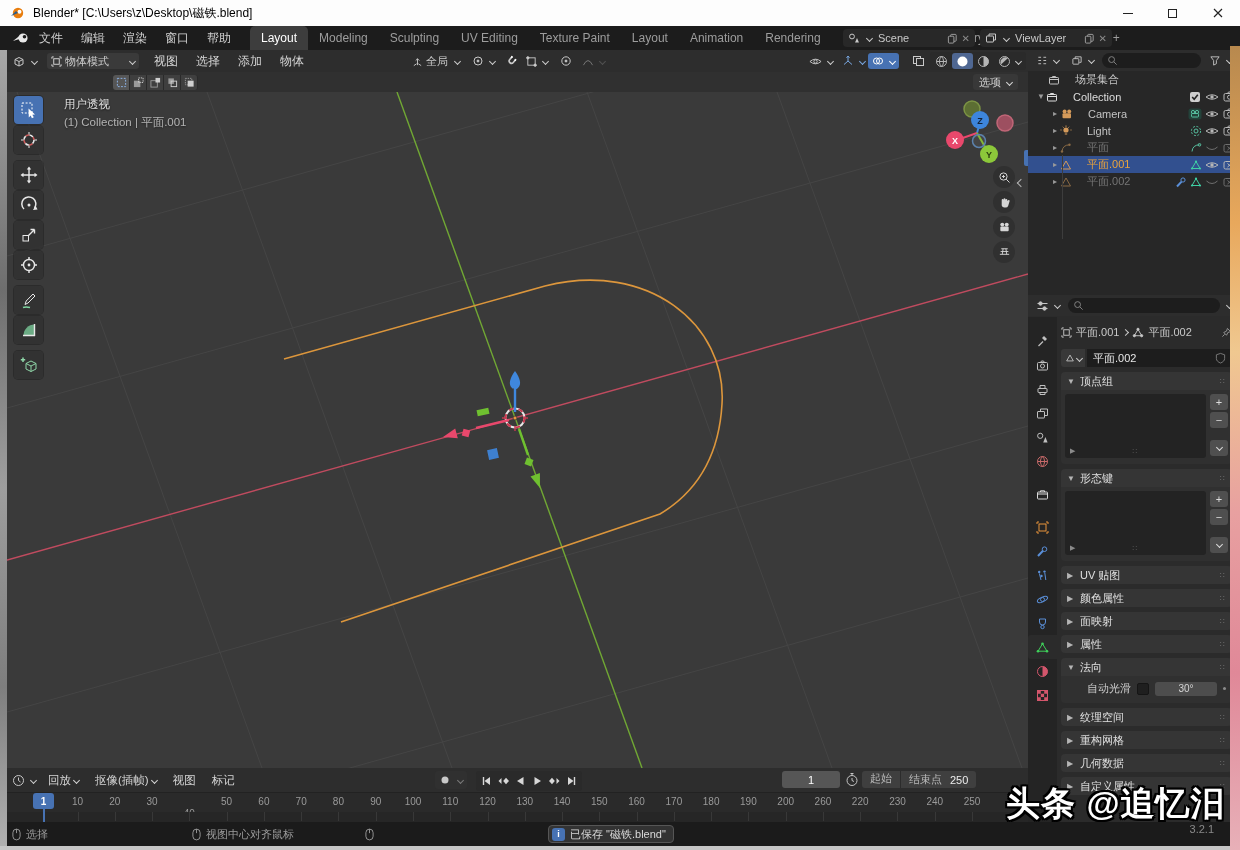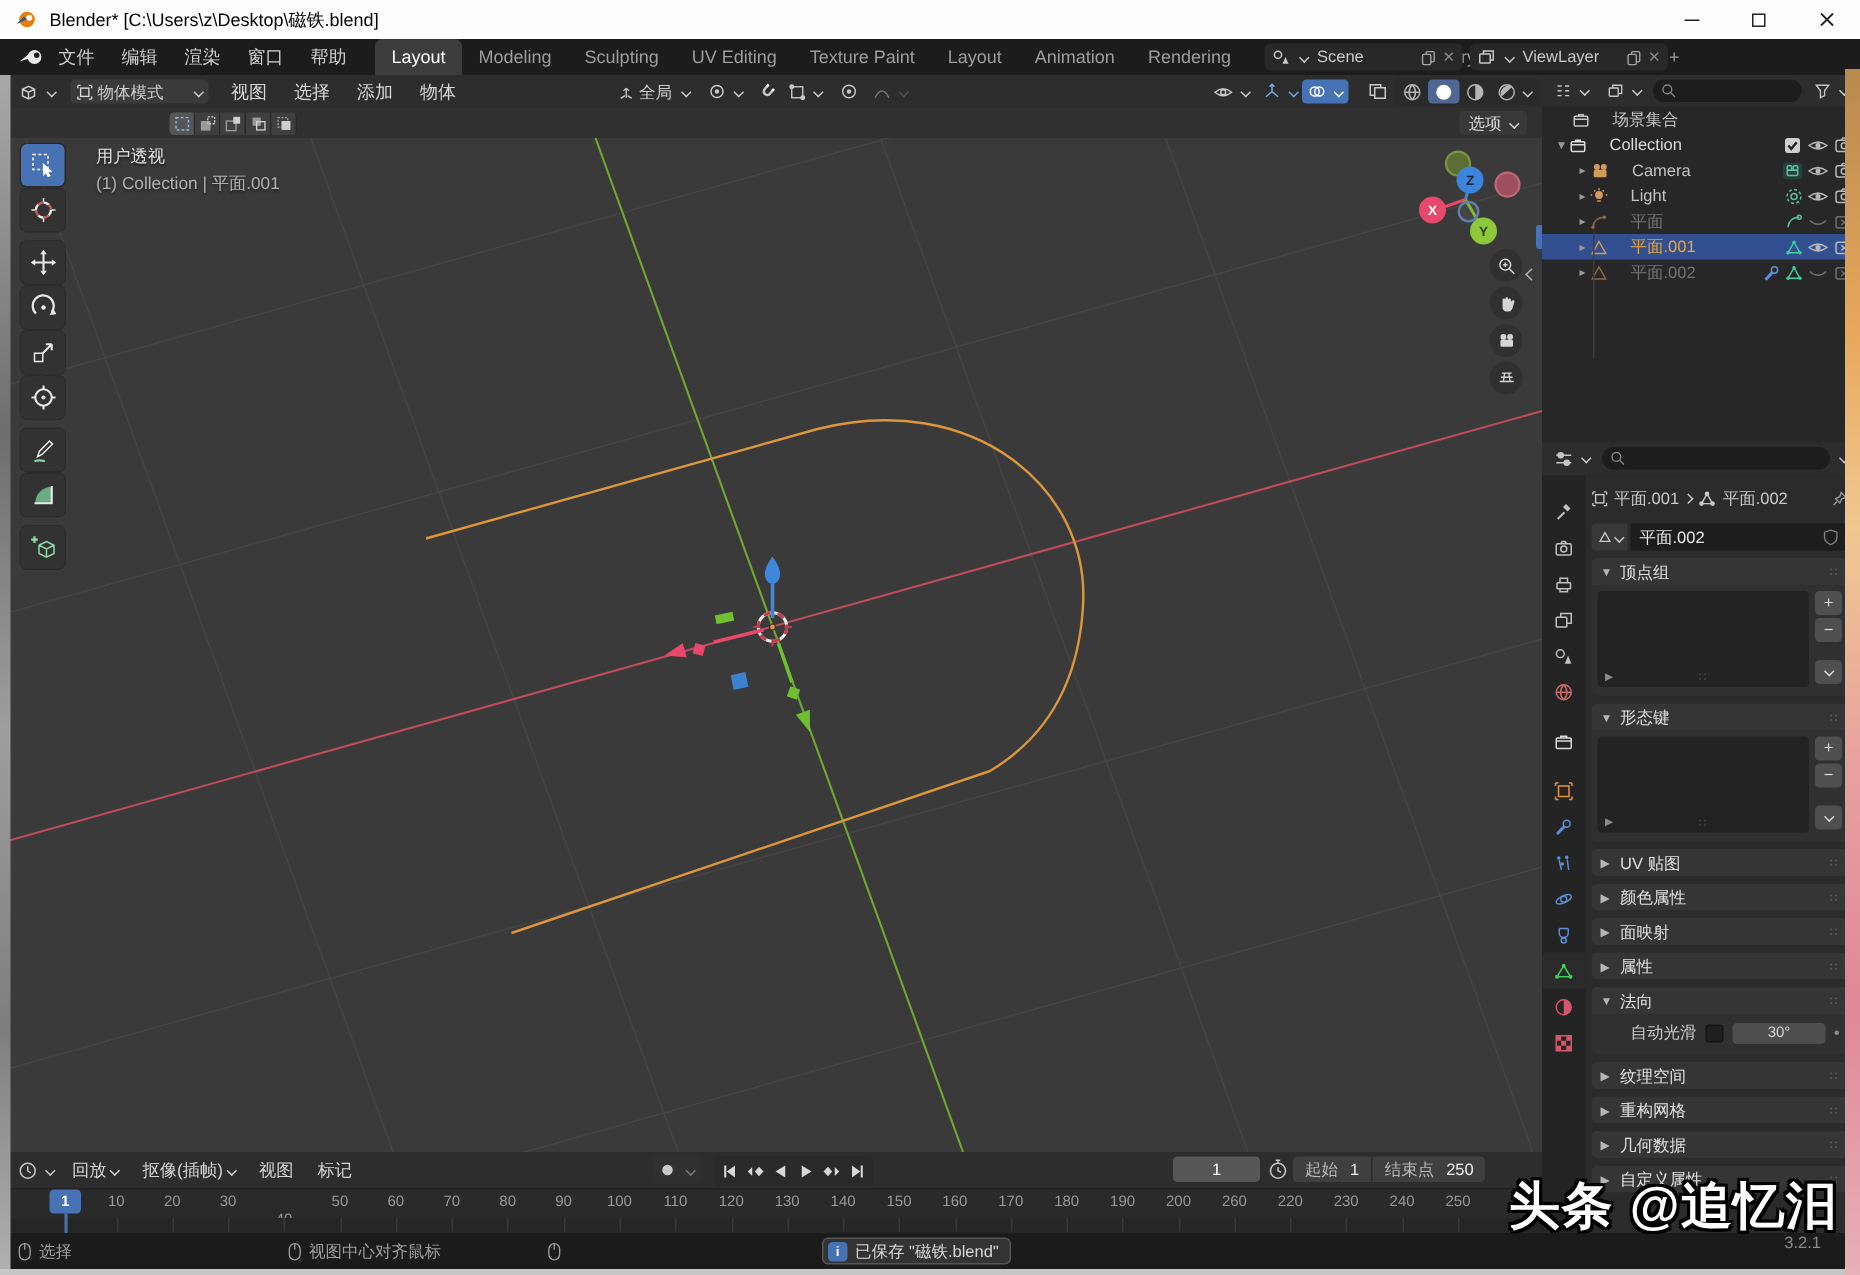--- a/index.html
+++ b/index.html
@@ -106,21 +106,21 @@
   .tickline { position:absolute; top:0; width:1px; height:9px; background:#383838; }
   #playhead-badge { position:absolute; left:33px; top:25px; width:21px; height:16px; background:#4772b3; border-radius:3px; color:#fff; font-size:10px; font-weight:bold; display:flex; align-items:center; justify-content:center; z-index:3; }
   #playhead-line { position:absolute; left:43px; top:41px; width:2px; height:13px; background:#4772b3; z-index:2; }
   #pb-group { display:flex; background:#2a2a2a; border-radius:3px; padding:2px 3px; gap:2px; position:absolute; left:476px; top:3px; }
   .pbtn { width:15px; height:16px; display:flex; align-items:center; justify-content:center; color:#d8d8d8; border-radius:2px; }
   #autokey { position:absolute; left:435px; top:3px; display:flex; align-items:center; background:#303030; border-radius:3px; height:18px; padding:0 4px; gap:4px; }
   #frame-field { position:absolute; left:782px; top:3px; width:58px; height:17px; background:#565656; border-radius:3px; color:#fff; display:flex; align-items:center; justify-content:center; }
   #range-fields { position:absolute; left:862px; top:3px; display:flex; height:17px; }
   .rfield { background:#3f3f3f; display:flex; align-items:center; padding:0 8px; gap:8px; color:#b9b9b9; }
   .rfield .val { color:#ececec; }
-  .rfield:first-child { border-radius:3px 0 0 3px; border-right:1px solid #2c2c2c; }
+  .rfield:first-child { border-radius:3px 0 0 3px; border-right:1px solid #2c2c2c;flex-direction:column; }
   .rfield:last-child { border-radius:0 3px 3px 0; }
   #stopwatch { position:absolute; left:845px; top:4px; color:#c5c5c5; }
 
   
   #statusbar { left:0; top:822px; width:1240px; height:24px; background:#1b1b1b; color:#9e9e9e; }
   .sb-item { position:absolute; top:0; height:24px; display:flex; align-items:center; gap:5px; }
   #saved-box { position:absolute; left:548px; top:3px; height:18px; background:#333; border:1px solid #565656; border-radius:4px; display:flex; align-items:center; gap:5px; padding:0 7px 0 3px; color:#d8d8d8; }
   .info-badge { width:13px; height:13px; background:#4772b3; border-radius:3px; color:#fff; font-size:9px; font-weight:bold; display:flex; align-items:center; justify-content:center; }
   #version { position:absolute; right:26px; top:0; height:14px; display:flex; align-items:center; color:#8a8a8a; }
 

